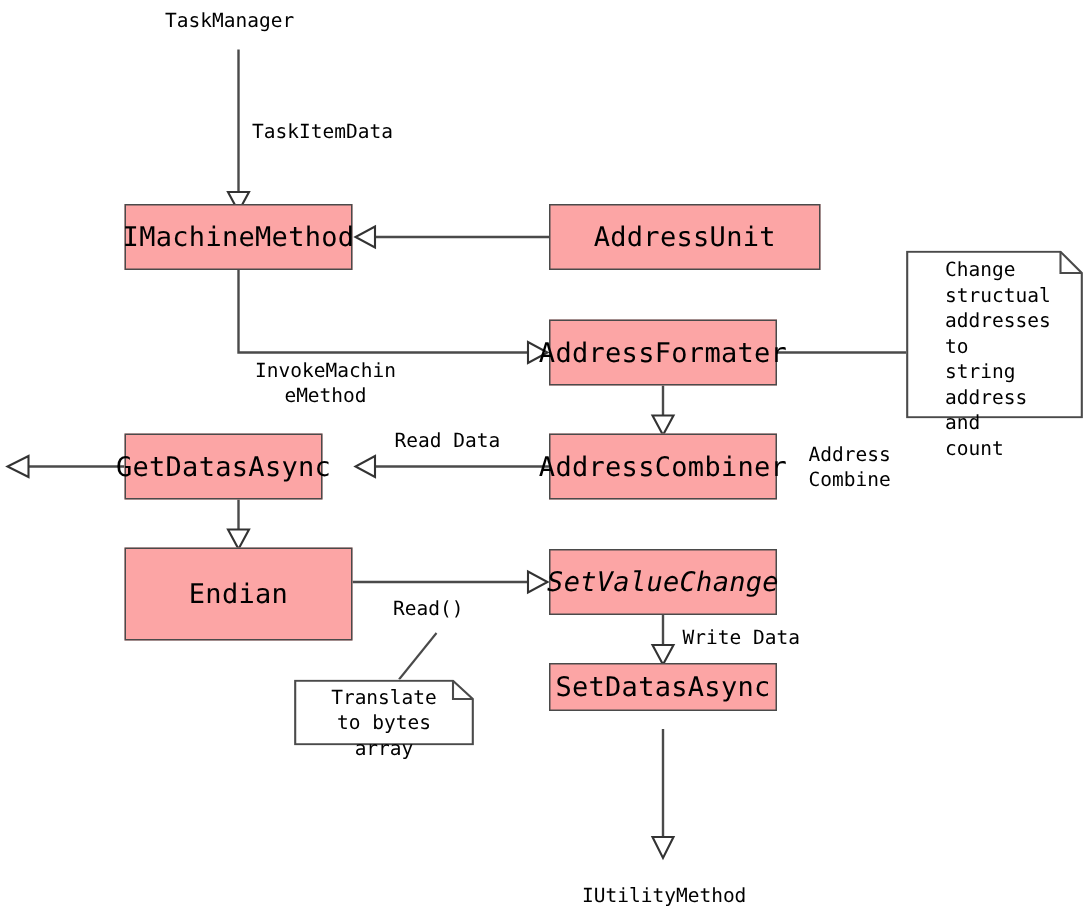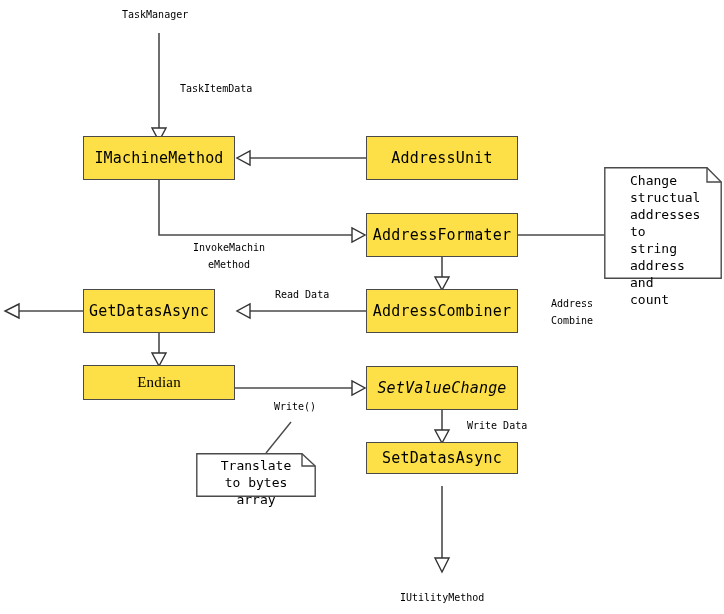--- a/index.html
+++ b/index.html
@@ -1,28 +1,28 @@
 <!DOCTYPE html>
 <html><head>
 <meta charset="utf-8">
 <style>
   html,body{margin:0;padding:0;background:#ffffff;}
   body{width:724px;height:614px;overflow:hidden;
        font-family:"DejaVu Sans Mono","Liberation Mono",monospace;}
   #canvas{position:relative;width:724px;height:614px;background:#fff;}
   svg#wires{position:absolute;left:0;top:0;width:724px;height:614px;}
   .node{position:absolute;box-sizing:border-box;border:1px solid #4a4a4a;
-        background:#fde047;display:flex;align-items:center;justify-content:center;
-        font-size:15px;color:#000;letter-spacing:.2px;}
+        background:#fca5a5;display:flex;align-items:center;justify-content:center;
+        font-size:18px;color:#000;letter-spacing:.2px;}
   .note{position:absolute;box-sizing:border-box;background:#fff;
         font-size:13px;color:#000;line-height:17px;}
   .note .nbody{position:absolute;left:0;top:0;right:0;bottom:0;
         padding:5px 26px;box-sizing:border-box;}
-  .lbl{position:absolute;font-size:10px;color:#000;white-space:pre;
-       line-height:17px;margin-left:12px;}
+  .lbl{position:absolute;font-size:13px;color:#000;white-space:pre;
+       line-height:17px;}
 </style>
 </head>
 <body>
 
 <div id="canvas">
 
   <svg id="wires" viewBox="0 0 724 614" xmlns="http://www.w3.org/2000/svg">
     <g stroke="#4a4a4a" stroke-width="1.6" fill="none">
 
       <path d="M159,33 L159,128"></path>
@@ -58,37 +58,37 @@
       <polygon points="435,558 449,558 442,572" fill="#ffffff" stroke="#333" stroke-width="1.4"></polygon>
 
       <path d="M266,453 L291,422" stroke-width="1.4"></path>
     </g>
   </svg>
 
   <div class="node" style="left:83px;top:136px;width:152px;height:44px;">
     <span>IMachineMethod</span>
   </div>
 
-  <div class="node" style="left:366px;top:136px;width:152px;height:44px;">
+  <div class="node" style="left:366px;top:136px;width:181px;height:44px;">
     <span>AddressUnit</span>
   </div>
 
   <div class="node" style="left:366px;top:213px;width:152px;height:44px;text-align:right;">
     <span>AddressFormater</span>
   </div>
 
   <div class="node" style="left:366px;top:289px;width:152px;height:44px;">
     <span>AddressCombiner</span>
   </div>
 
   <div class="node" style="left:83px;top:289px;width:132px;height:44px;">
     <span>GetDatasAsync</span>
   </div>
 
-  <div class="node" style="left:83px;top:365px;width:152px;height:35px;font-family:Liberation Serif, serif;">
+  <div class="node" style="left:83px;top:365px;width:152px;height:62px;">
     <span>Endian</span>
   </div>
 
   <div class="node" style="left:366px;top:366px;width:152px;height:44px;font-style:italic;">
     <span>SetValueChange</span>
   </div>
 
   <div class="node" style="left:366px;top:442px;width:152px;height:32px;">
     <span>SetDatasAsync</span>
   </div>
@@ -114,19 +114,19 @@
   <div class="lbl" style="left: 168px; top: 80px; white-space: pre;">TaskItemData</div>
 
   <div class="lbl" style="left: 167px; top: 239px; text-align: center; width: 100px; white-space: pre;">InvokeMachin
 eMethod</div>
 
   <div class="lbl" style="left: 263px; top: 286px; white-space: pre;">Read Data</div>
 
   <div class="lbl" style="left: 539px; top: 295px; white-space: pre;">Address
 Combine</div>
 
-  <div class="lbl" style="left: 262px; top: 398px; white-space: pre;">Write()</div>
+  <div class="lbl" style="left: 262px; top: 398px; white-space: pre;">Read()</div>
 
   <div class="lbl" style="left: 455px; top: 417px; white-space: pre;">Write Data</div>
 
   <div class="lbl" style="left: 388px; top: 589px; white-space: pre;">IUtilityMethod</div>
 
 </div>
 
 </body></html>

